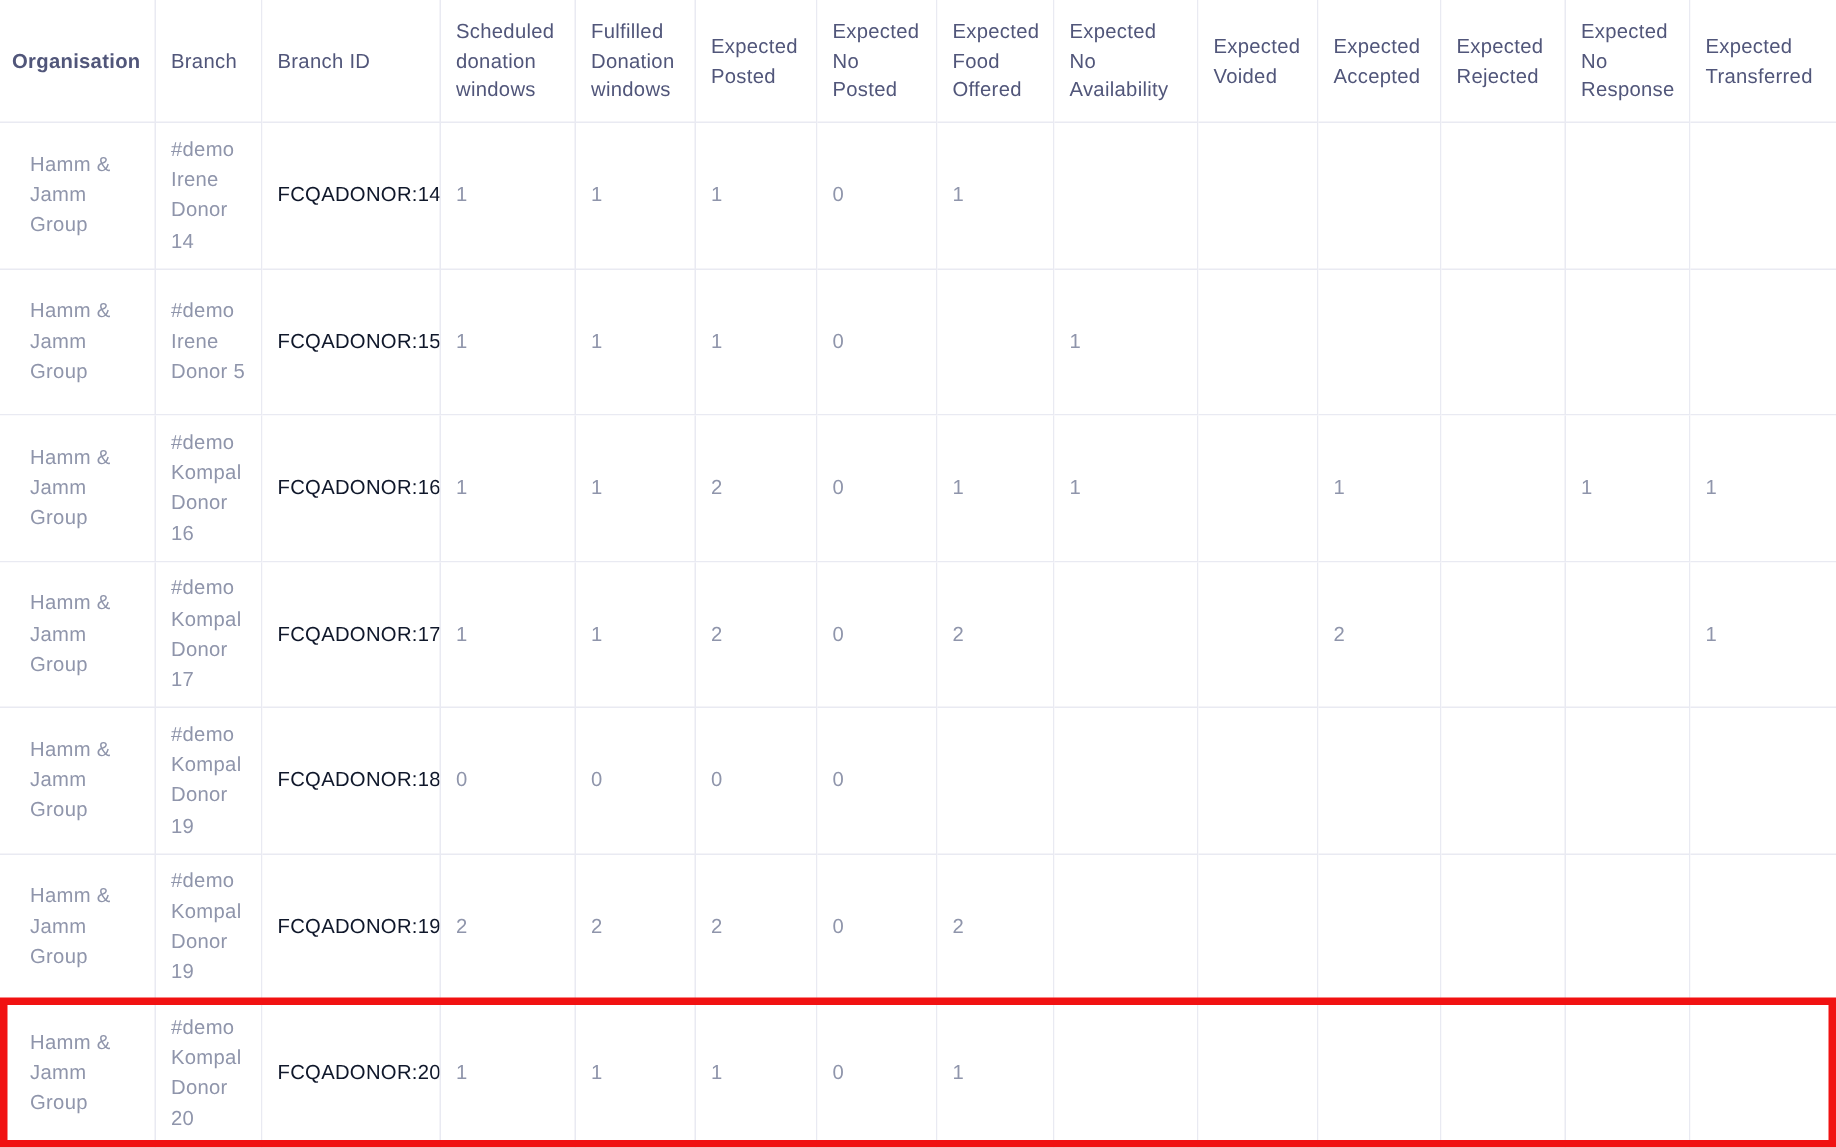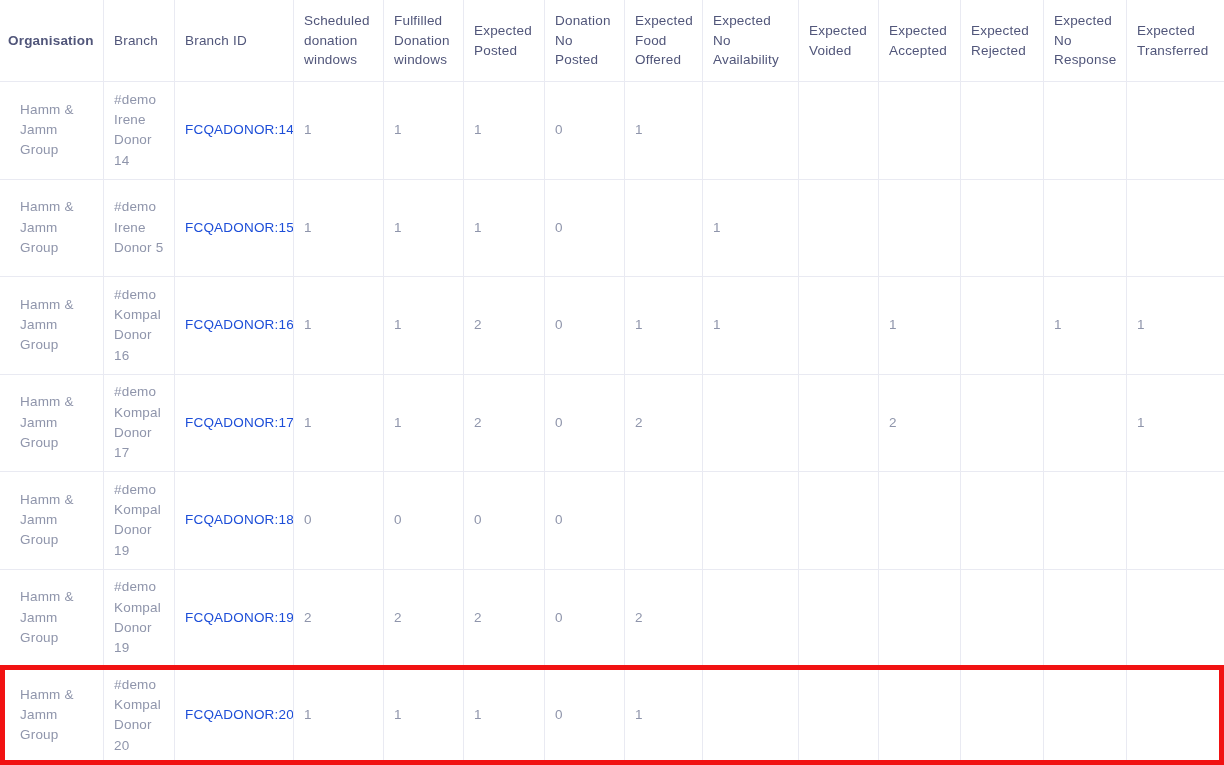--- a/index.html
+++ b/index.html
@@ -50,21 +50,21 @@
     color: #8f95ab;
     font-size: 13.5px;
     line-height: 1.5;
     letter-spacing: 0.2px;
     padding: 4px 6px 4px 10px;
     border-bottom: 1px solid #e9eaf2;
     background: #ffffff;
   }
   table.report tbody td:first-child { padding-left: 20px; }
   table.report tbody td.branch-id {
-    color: #1d4ed8;
+    color: #0f172a;
     white-space: nowrap;
   }
   #highlight-box {
     position: absolute;
     box-sizing: border-box;
     border: 5px solid #f11212;
     pointer-events: none;
     z-index: 5;
   }
 </style>
@@ -90,21 +90,21 @@
         <col style="width: 97px;">
       </colgroup>
     <thead>
       <tr>
           <th>Organisation</th>
           <th>Branch</th>
           <th>Branch ID</th>
           <th>Scheduled donation windows</th>
           <th>Fulfilled Donation windows</th>
           <th>Expected Posted</th>
-          <th>Donation No Posted</th>
+          <th>Expected No Posted</th>
           <th>Expected Food Offered</th>
           <th>Expected No Availability</th>
           <th>Expected Voided</th>
           <th>Expected Accepted</th>
           <th>Expected Rejected</th>
           <th>Expected No Response</th>
           <th>Expected Transferred</th>
         </tr>
     </thead>
     <tbody>

